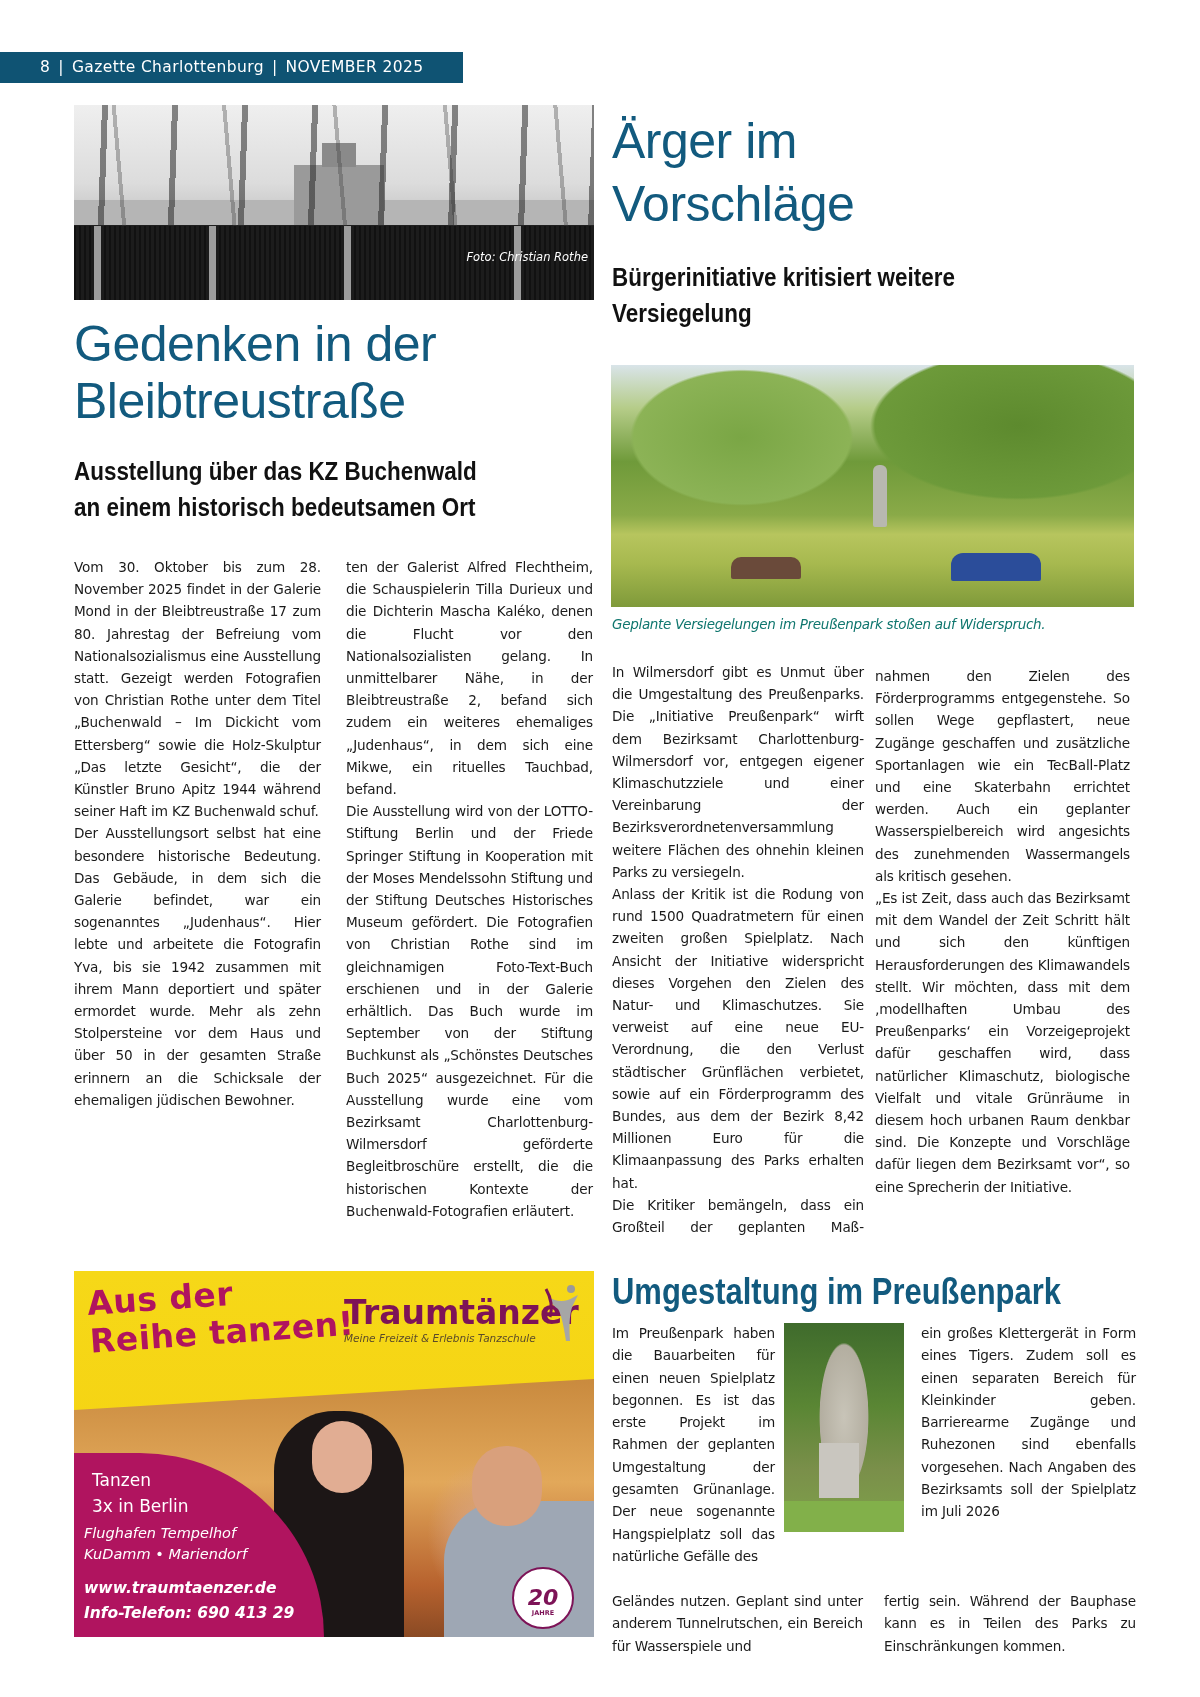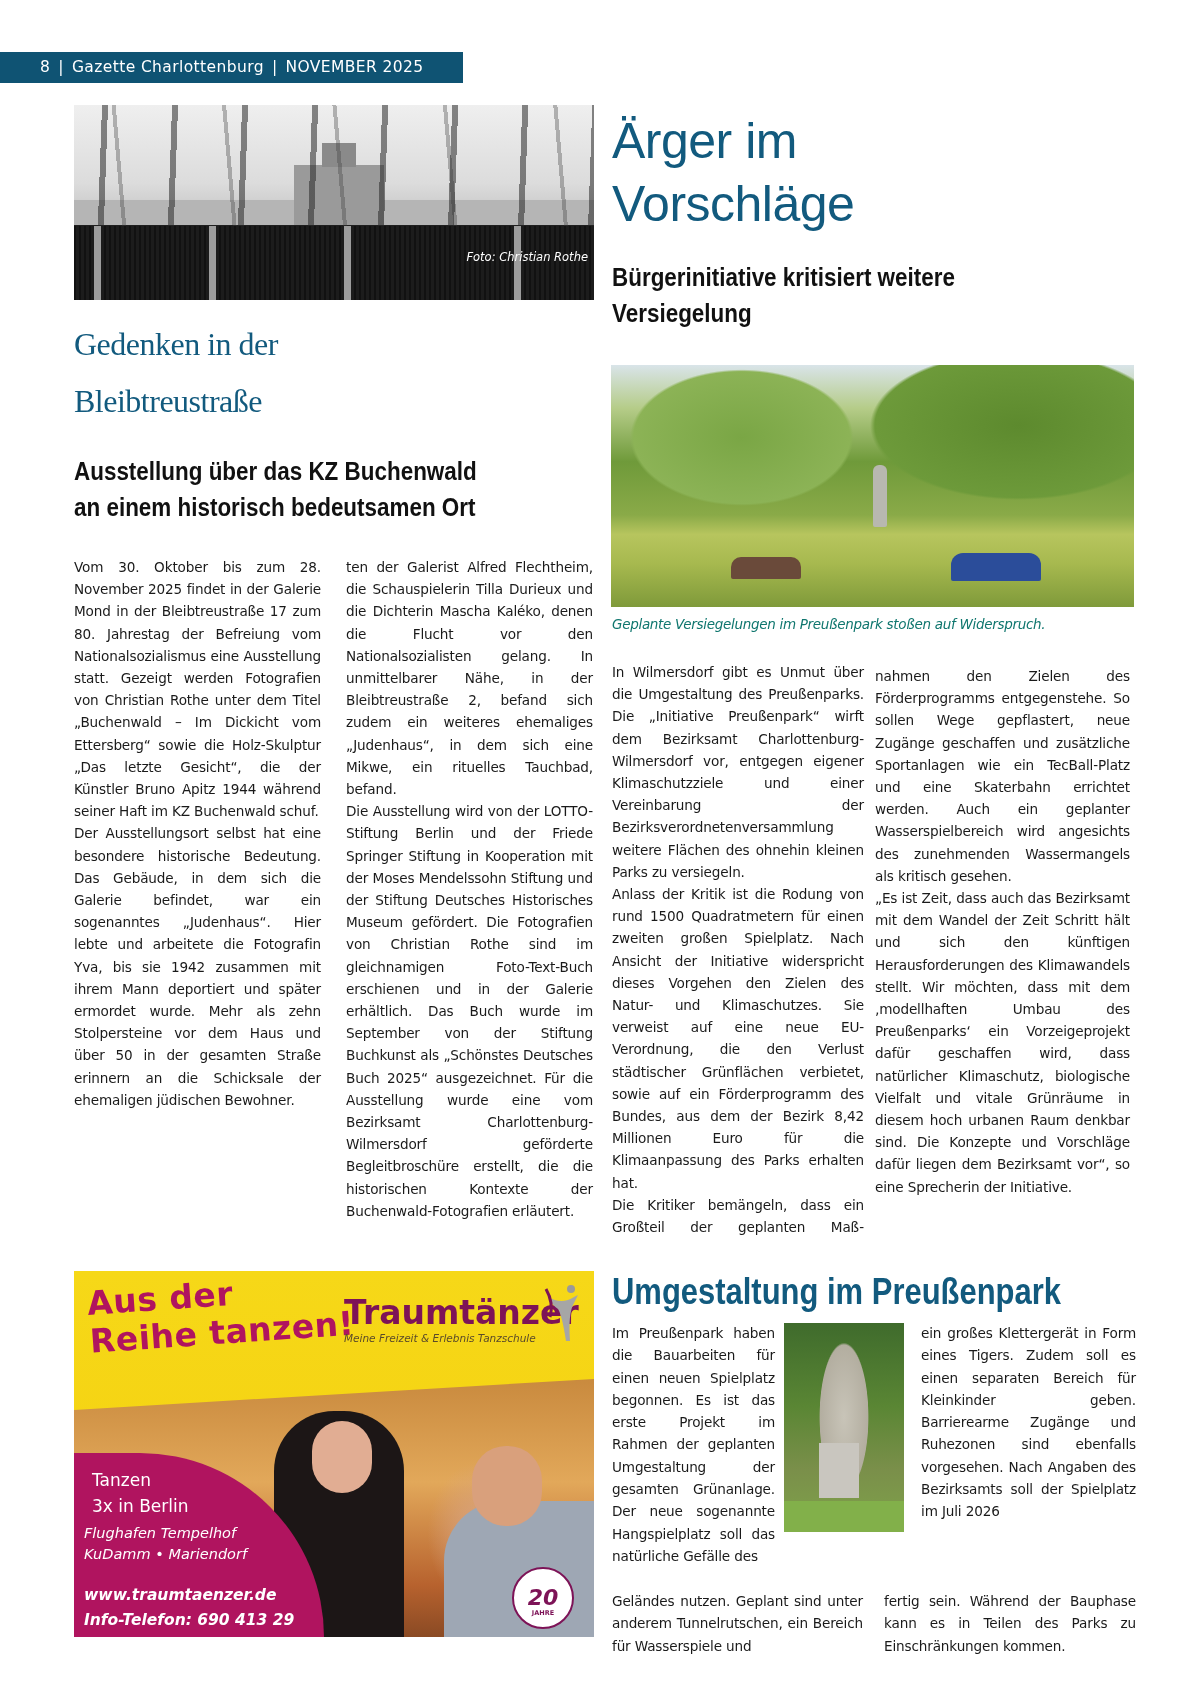--- a/index.html
+++ b/index.html
@@ -29,21 +29,21 @@
   .bw-wing { position: absolute; left: 0; top: 95px; width: 100%; height: 25px; background: #b5b5b5; }
   .bw-fence { position: absolute; left: 0; top: 121px; width: 100%; height: 74px;
     background: repeating-linear-gradient(90deg, #111 0 2px, #1c1c1c 2px 5px); }
   .bw-post { position: absolute; top: 121px; width: 7px; height: 74px; background: #9d9d9d; }
   .photo-credit {
     position: absolute; right: 6px; bottom: 36px; color: #ffffff;
     font-family: "DejaVu Sans", sans-serif; font-style: italic; font-size: 11.5px;
   }
 
   .headline-blue { color: #125a7e; font-family: "Liberation Sans", sans-serif; font-weight: normal; }
-  .h-gedenken { position: absolute; left: 74px; top: 316px; font-size: 32px; line-height: 57px; letter-spacing: -0.5px; font-family: Liberation Serif, serif; }
+  .h-gedenken { position: absolute; left: 74px; top: 316px; font-size: 50px; line-height: 57px; letter-spacing: -0.5px; }
   .h-arger { position: absolute; left: 612px; top: 110px; font-size: 50px; line-height: 63px; letter-spacing: -0.5px; }
   .sub { position: absolute; font-family: "Liberation Sans", sans-serif; font-size: 25.5px; line-height: 36px; color: #111; transform: scaleX(0.88); transform-origin: left top; white-space: nowrap; }
   .sub-gedenken { left: 74px; top: 453px; }
   .sub-arger { left: 612px; top: 259px; }
 
   .photo-park {
     left: 611px; top: 365px; width: 523px; height: 242px;
     background:
       radial-gradient(ellipse 240px 120px at 78% 25%, #5d8a2e 0%, #6d9a3a 60%, transparent 62%),
       radial-gradient(ellipse 180px 110px at 25% 30%, #7aa645 0%, #8cb356 60%, transparent 62%),
@@ -94,21 +94,21 @@
   .ad-logo-name { color: #7d1357; font-family: "DejaVu Sans", sans-serif; font-weight: bold; font-size: 33px; letter-spacing: 0px; }
   .ad-logo-tag { color: #5a4a2a; font-family: "DejaVu Sans", sans-serif; font-style: italic; font-size: 10.5px; margin-top: 0px; }
   .ad-logo-figure { position: absolute; left: 470px; top: 12px; width: 36px; height: 60px; }
   .ad-magenta {
     position: absolute; left: 0; top: 182px; width: 250px; height: 184px;
     background: #b0145f; border-radius: 0 190px 0 0;
   }
   .ad-magenta-text { position: absolute; left: 10px; top: 196px; color: #ffffff; font-family: "DejaVu Sans", sans-serif; }
   .ad-t1 { font-weight: normal; font-size: 17px; line-height: 26px; margin-left: 8px; }
   .ad-t2 { font-style: italic; font-size: 14.5px; line-height: 21px; margin-top: 4px; }
-  .ad-t3 { font-weight: bold; font-style: italic; font-size: 15.5px; line-height: 25px; margin-top: 18px; }
+  .ad-t3 { font-weight: bold; font-style: italic; font-size: 15.5px; line-height: 25px; margin-top: 11px; }
   .ad-badge {
     position: absolute; left: 438px; top: 296px; width: 62px; height: 62px; border-radius: 50%;
     background: #ffffff; border: 2px solid #7d1357; color: #7d1357; text-align: center;
     font-family: "DejaVu Sans", sans-serif;
   }
   .ad-badge-num { font-weight: bold; font-style: italic; font-size: 22px; line-height: 22px; margin-top: 18px; }
   .ad-badge-label { font-weight: bold; font-size: 6.5px; line-height: 8px; }
 
   .h-umgestaltung {
     position: absolute; left: 612px; top: 1272px; color: #125a7e;

